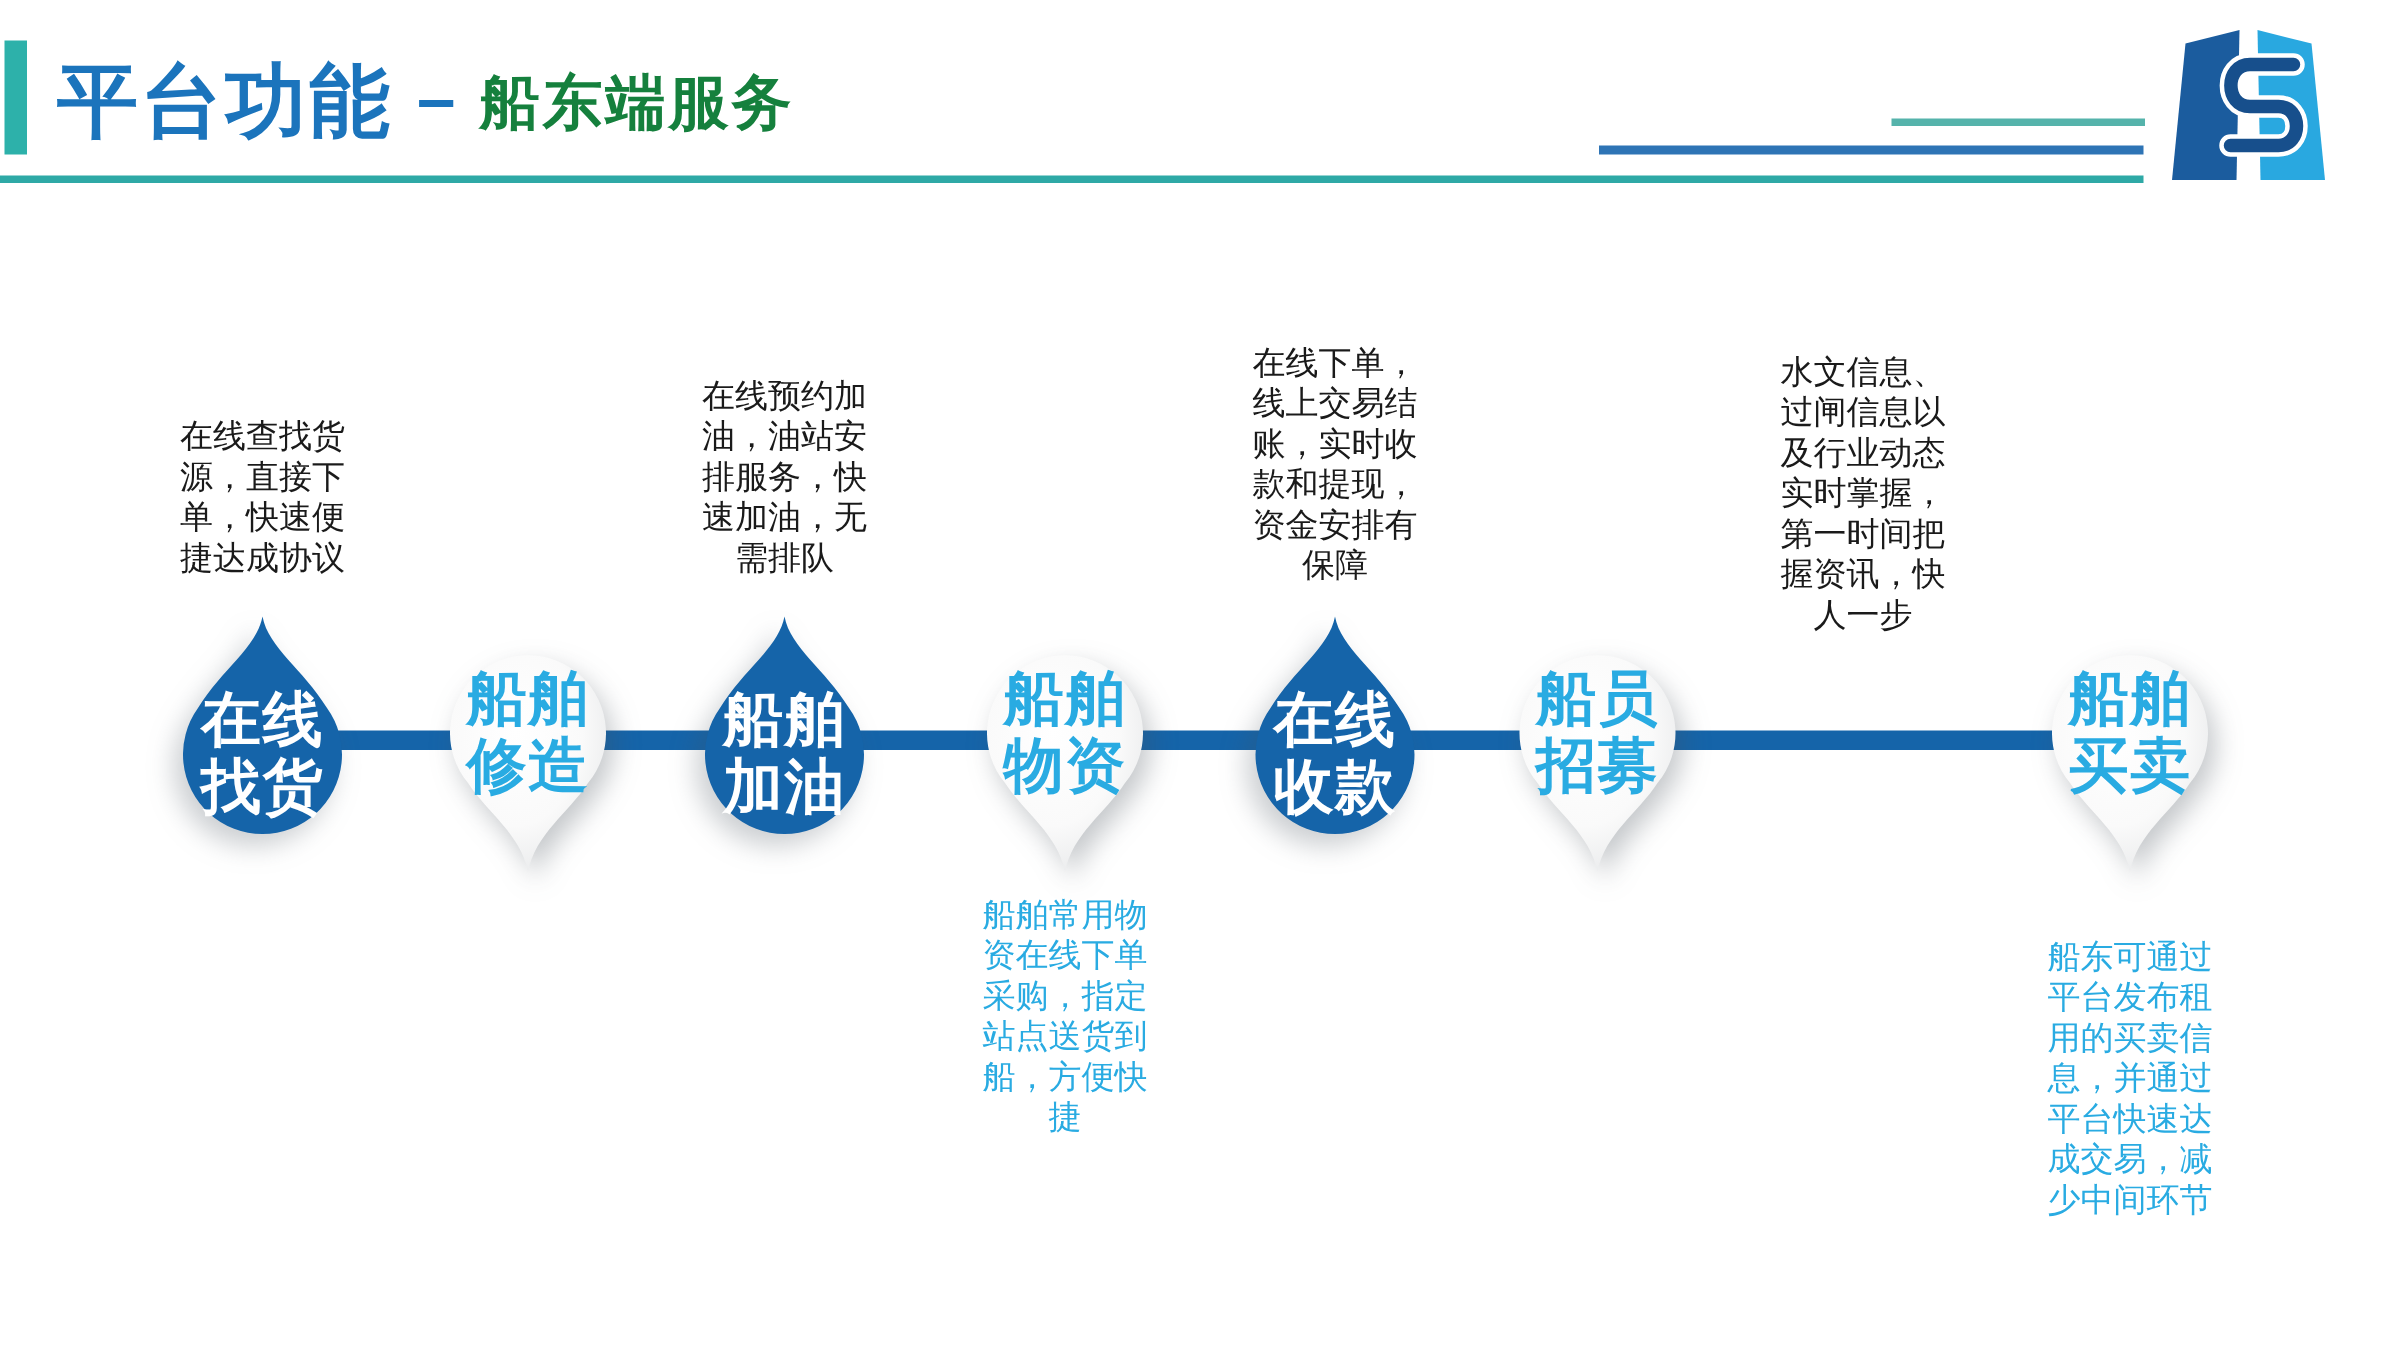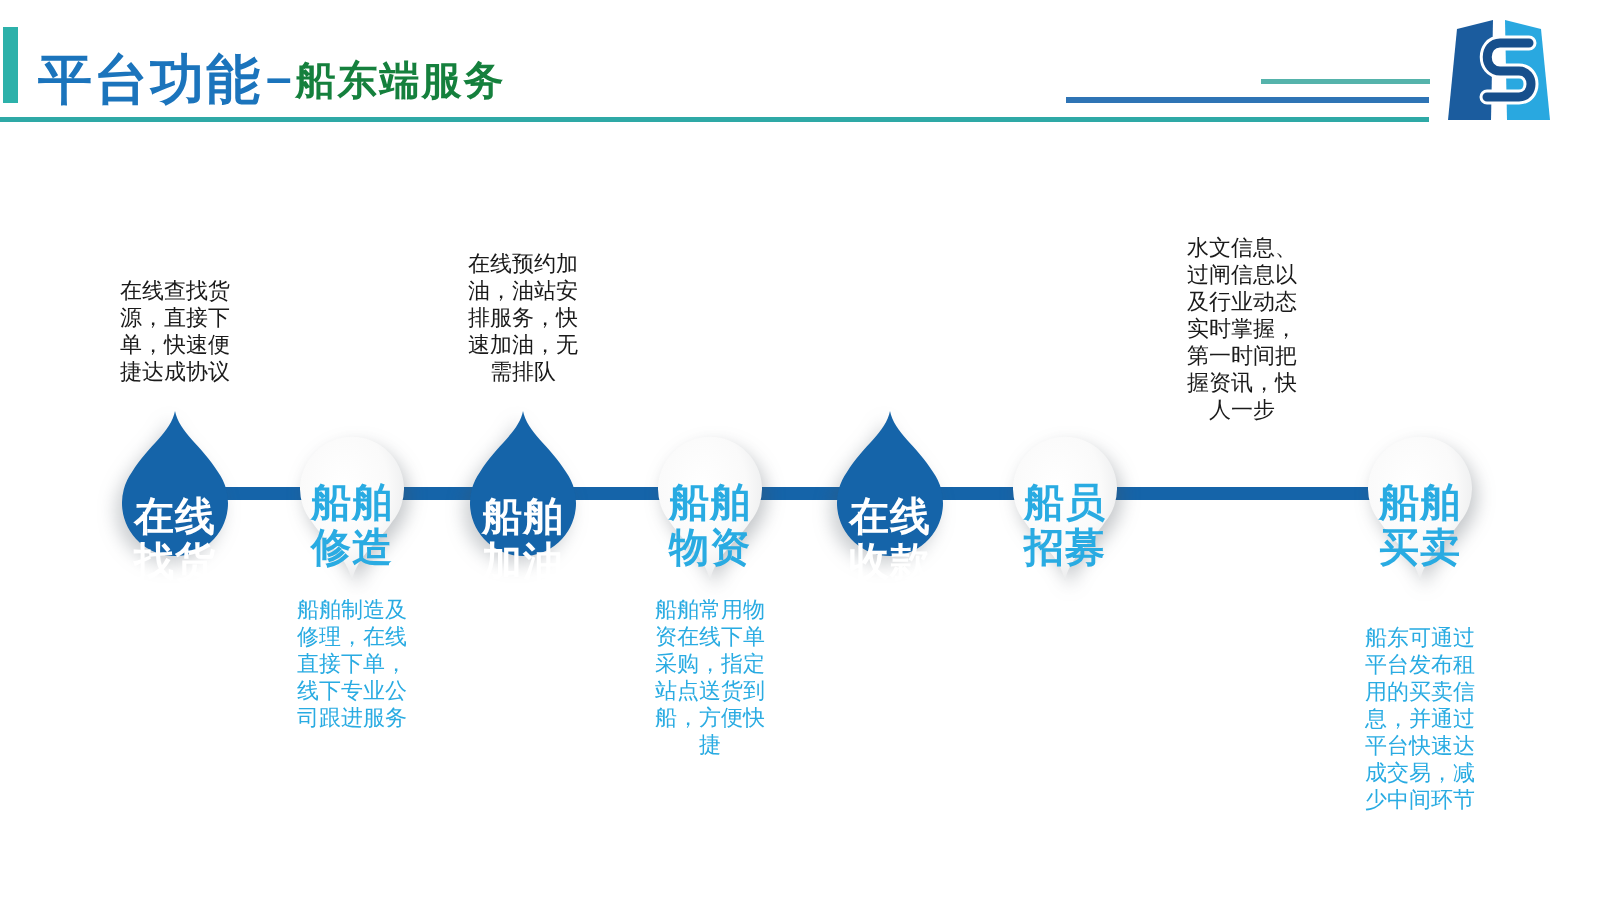--- a/index.html
+++ b/index.html
@@ -2,37 +2,37 @@
 <html><head>
 <meta charset="utf-8">
 <style>
   html,body{margin:0;padding:0;background:#ffffff;}
   .stage{
     position:relative;width:1600px;height:900px;background:#ffffff;
     font-family:"Liberation Sans","DejaVu Sans",sans-serif;overflow:hidden;
   }
   
   .side-bar{position:absolute;left:3px;top:27px;width:15px;height:76px;background:#2DB1AA;}
-  .header-title{position:absolute;left:38px;top:44px;display:flex;align-items:center;gap:4px;white-space:nowrap;}
+  .header-title{position:absolute;left:38px;top:32px;display:flex;align-items:center;gap:16px;white-space:nowrap;}
   .title-main{font-size:54px;font-weight:800;color:#1B74BC;letter-spacing:2px;}
   .title-dash{font-size:46px;font-weight:800;color:#1B74BC;transform:translateY(-4px);}
   .title-sub{font-size:40px;font-weight:800;color:#15803d;letter-spacing:2px;}
   .deco-teal-short{position:absolute;left:1261px;top:79px;width:169px;height:5px;background:#55B3AB;}
   .deco-blue{position:absolute;left:1066px;top:97px;width:363px;height:6px;background:#2E74B5;}
   .header-divider{position:absolute;left:0px;top:117px;width:1429px;height:5px;background:#2EA9A6;}
   .logo{position:absolute;left:1447px;top:16px;width:122px;height:108px;}
   
   .track{position:absolute;left:170px;top:487px;width:1258px;height:13px;background:#1564A9;z-index:1;}
   .node{position:absolute;width:122px;height:150px;z-index:2;}
   .node svg.marker{position:absolute;left:0;top:0;width:122px;height:150px;}
   .node.dark svg.marker{filter:drop-shadow(-6px 8px 9px rgba(70,80,90,.28));}
   .node.light svg.marker{filter:drop-shadow(5px 8px 9px rgba(70,80,90,.32));}
   .drop-fill{fill:#1564A9;}
   .label{position:absolute;left:0;right:0;display:flex;flex-direction:column;align-items:center;justify-content:center;
-         font-weight:700;font-size:40px;line-height:45px;text-align:center;letter-spacing:1px;margin-top:36px;}
+         font-weight:700;font-size:40px;line-height:45px;text-align:center;letter-spacing:1px;}
   .node.dark .label{top:42px;height:106px;color:#ffffff;}
   .node.light .label{top:0px;height:110px;color:#29ABE2;}
   
   .desc{position:absolute;width:124px;font-size:22px;line-height:27px;text-align:center;
         line-break:anywhere;word-break:break-all;z-index:0;}
   .desc.above{color:#1a1a1a;}
   .desc.below{color:#29ABE2;}
 </style>
 </head>
 <body>
@@ -73,21 +73,20 @@
   <div class="node dark" style="left:114px;top:408px">
     <svg class="marker" viewBox="0 0 122 150">
       <path class="drop-fill" d="M61 3 C 57 24 34 38 18 64 A 53 53 0 1 0 104 64 C 88 38 65 24 61 3 Z"></path>
     </svg>
     <div class="label">
       <div>在线</div>
       <div>找货</div>
     </div>
   </div>
 
-  <div class="desc below" style="left:290px;top:596px">船舶制造及修理，在线直接下单，线下专业公司跟进服务</div>
   <div class="node light" style="left:291px;top:434px">
     <svg class="marker" viewBox="0 0 122 150">
       <path fill="url(#gLight)" d="M61 147 C 56 122 34 108 21 88 A 52 52 0 1 1 101 88 C 88 108 66 122 61 147 Z"></path>
     </svg>
     <div class="label">
       <div>船舶</div>
       <div>修造</div>
     </div>
   </div>
 
@@ -106,20 +105,21 @@
   <div class="node light" style="left:649px;top:434px">
     <svg class="marker" viewBox="0 0 122 150">
       <path fill="url(#gLight)" d="M61 147 C 56 122 34 108 21 88 A 52 52 0 1 1 101 88 C 88 108 66 122 61 147 Z"></path>
     </svg>
     <div class="label">
       <div>船舶</div>
       <div>物资</div>
     </div>
   </div>
 
+  <div class="desc above" style="left:828px;bottom:510px">在线下单，线上交易结账，实时收款和提现，资金安排有保障</div>
   <div class="node dark" style="left:829px;top:408px">
     <svg class="marker" viewBox="0 0 122 150">
       <path class="drop-fill" d="M61 3 C 57 24 34 38 18 64 A 53 53 0 1 0 104 64 C 88 38 65 24 61 3 Z"></path>
     </svg>
     <div class="label">
       <div>在线</div>
       <div>收款</div>
     </div>
   </div>
 

